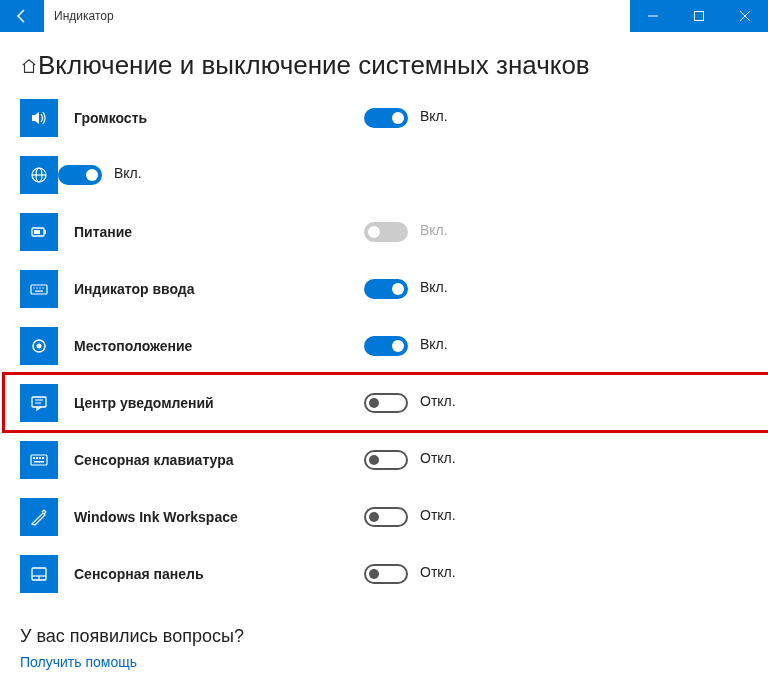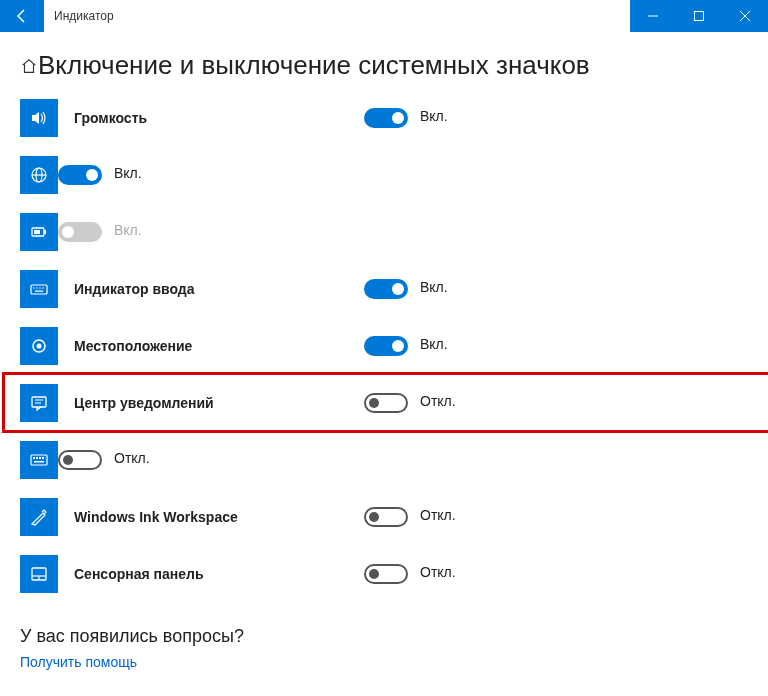--- a/index.html
+++ b/index.html
@@ -106,20 +106,21 @@
         </div>
       </div>
       <div class="item-row">
         <div class="icon-box">
           <svg width="20" height="20" viewBox="0 0 20 20">
             <rect x="3" y="6" width="12" height="8" rx="1" stroke="#fff" stroke-width="1.3" fill="none"></rect>
             <rect x="15" y="8" width="2" height="4" fill="#fff"></rect>
             <rect x="5" y="8" width="6" height="4" fill="#fff"></rect>
           </svg>
         </div>
+        <div class="item-label">Питание</div>
         <div class="toggle-wrap">
           <div class="toggle disabled"></div>
           <div class="toggle-label disabled">Вкл.</div>
         </div>
       </div>
       <div class="item-row">
         <div class="icon-box">
           <svg width="20" height="20" viewBox="0 0 20 20">
             <rect x="2" y="6" width="16" height="9" rx="1" stroke="#fff" stroke-width="1.2" fill="none"></rect>
             <circle cx="5" cy="9" r="0.7" fill="#fff"></circle>
@@ -168,20 +169,21 @@
         <div class="icon-box">
           <svg width="20" height="20" viewBox="0 0 20 20">
             <rect x="2" y="5" width="16" height="10" rx="1" stroke="#fff" stroke-width="1.2" fill="none"></rect>
             <rect x="4" y="7" width="2" height="2" fill="#fff"></rect>
             <rect x="7" y="7" width="2" height="2" fill="#fff"></rect>
             <rect x="10" y="7" width="2" height="2" fill="#fff"></rect>
             <rect x="13" y="7" width="2" height="2" fill="#fff"></rect>
             <rect x="5" y="11" width="10" height="1.5" fill="#fff"></rect>
           </svg>
         </div>
+        <div class="item-label">Сенсорная клавиатура</div>
         <div class="toggle-wrap">
           <div class="toggle off"></div>
           <div class="toggle-label">Откл.</div>
         </div>
       </div>
       <div class="item-row">
         <div class="icon-box">
           <svg width="20" height="20" viewBox="0 0 20 20">
             <path d="M4 16 L14 6 L16 8 L6 18 L3 17 Z" stroke="#fff" stroke-width="1.2" fill="none"></path>
             <path d="M13 5 L15 3 L17 5 L15 7" stroke="#fff" stroke-width="1.2" fill="none"></path>

